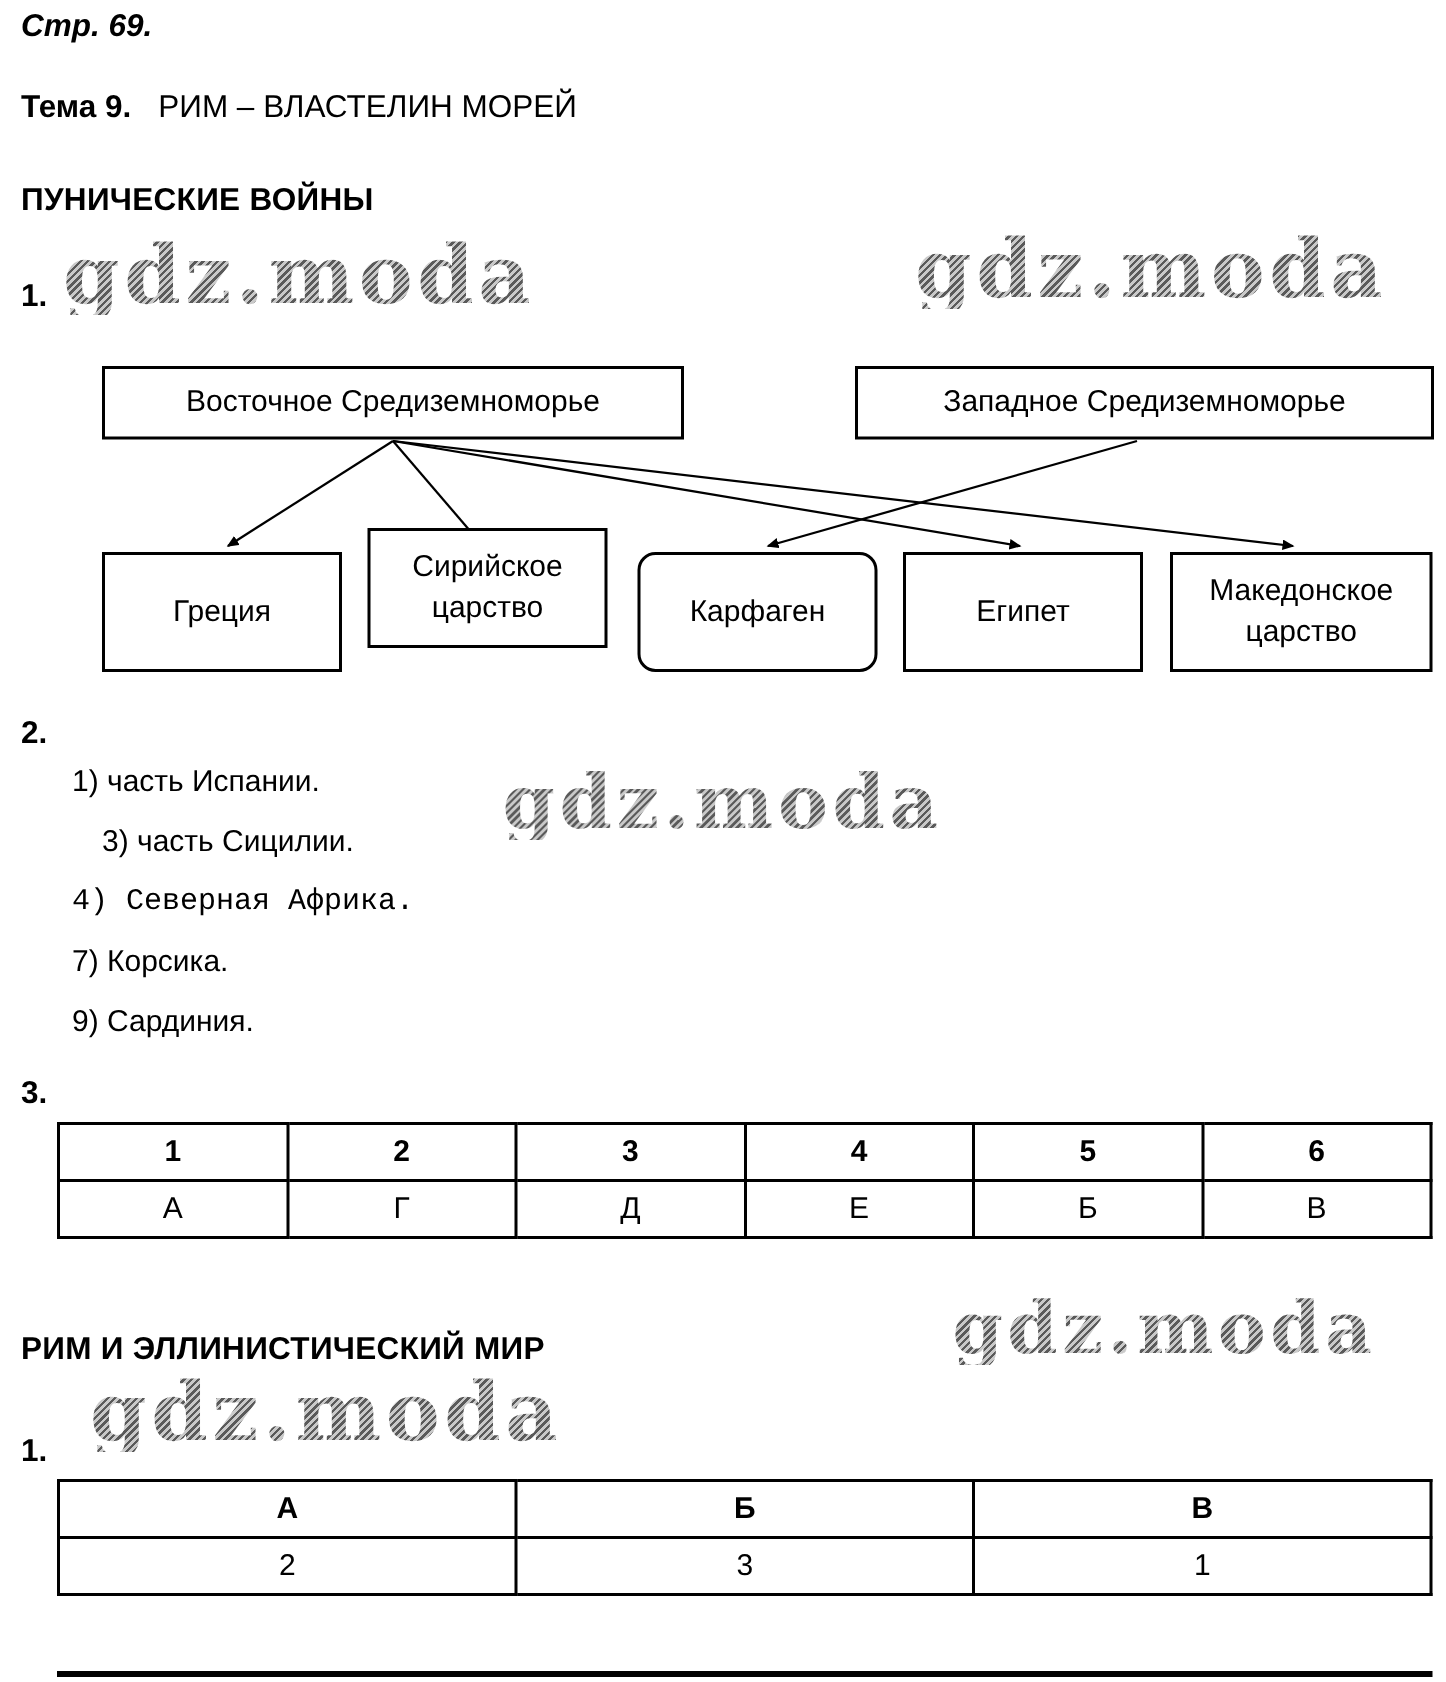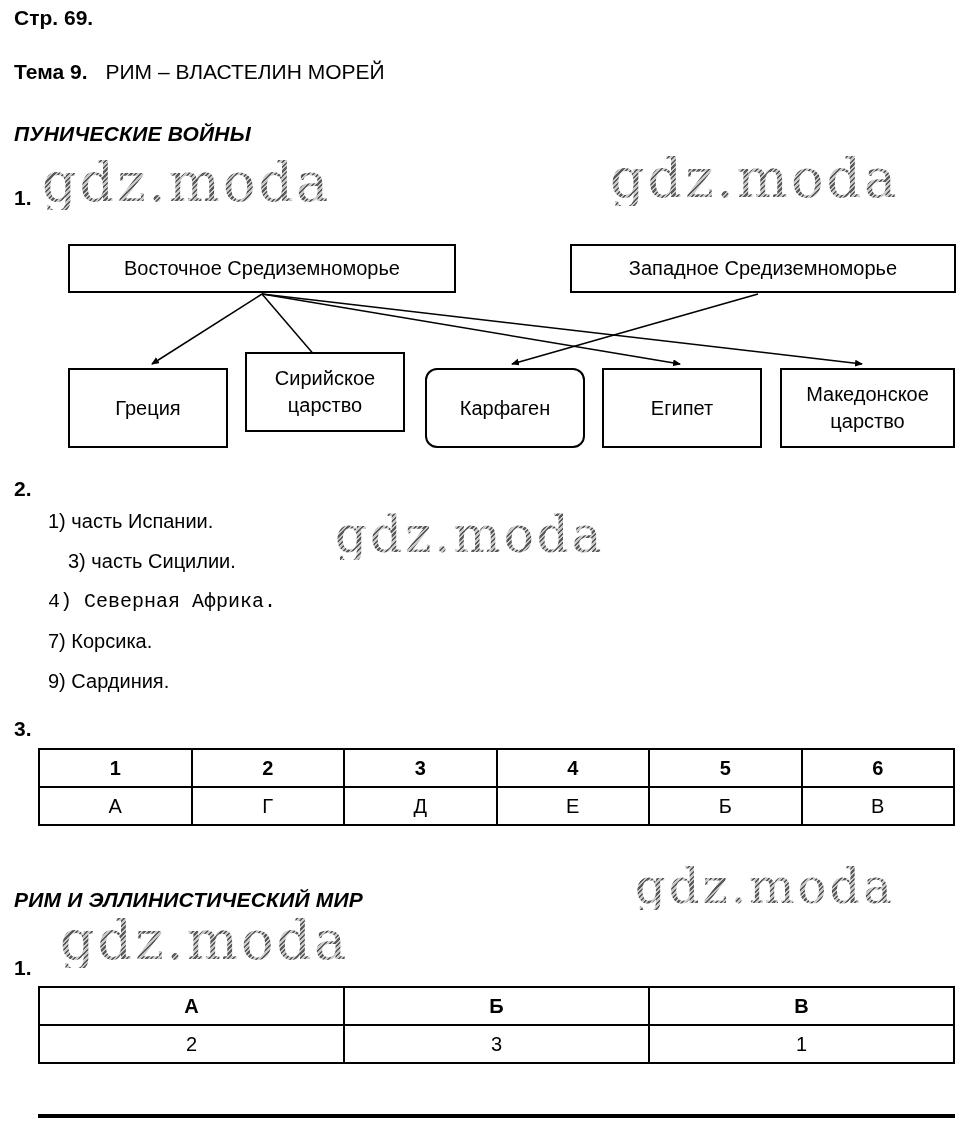--- a/index.html
+++ b/index.html
@@ -11,35 +11,35 @@
   }
   .page {
     position: relative;
     width: 964px;
     height: 1121px;
     background: #fff;
     overflow: hidden;
   }
   .abs { position: absolute; }
 
-  .page-label { left: 14px; top: 6px; font-size: 21px; font-weight: bold; }
+  .page-label { left: 14px; top: 6px; font-size: 21px; font-weight: bold; font-style: italic; }
   .theme-line { left: 14px; top: 60px; font-size: 21px; }
   .theme-line .num { font-weight: bold; margin-right: 18px; }
-  .section-title { font-size: 21px; font-weight: bold; letter-spacing: 0.2px; font-style: italic; }
+  .section-title { font-size: 21px; font-weight: bold; letter-spacing: 0.2px; }
   .s1-title { left: 14px; top: 122px; }
   .s2-title { left: 14px; top: 888px; }
   .task-num { font-size: 21px; font-weight: bold; }
   .t1 { left: 14px; top: 186px; }
   .t2 { left: 14px; top: 477px; }
   .t3 { left: 14px; top: 717px; }
   .t4 { left: 14px; top: 956px; }
 
   .watermark {
     font-family: "DejaVu Serif", serif;
-    font-weight: normal;
+    font-weight: bold;
     letter-spacing: 3px;
     background: repeating-linear-gradient(135deg, #5a5a5a 0px, #5a5a5a 1.6px, #c9c9c9 1.6px, #c9c9c9 3.4px);
     -webkit-background-clip: text;
     background-clip: text;
     color: transparent;
     line-height: 1;
     user-select: none;
     text-align: right;
   }
   .wm1 { left: 42px;  top: 156px; font-size: 54px; }

